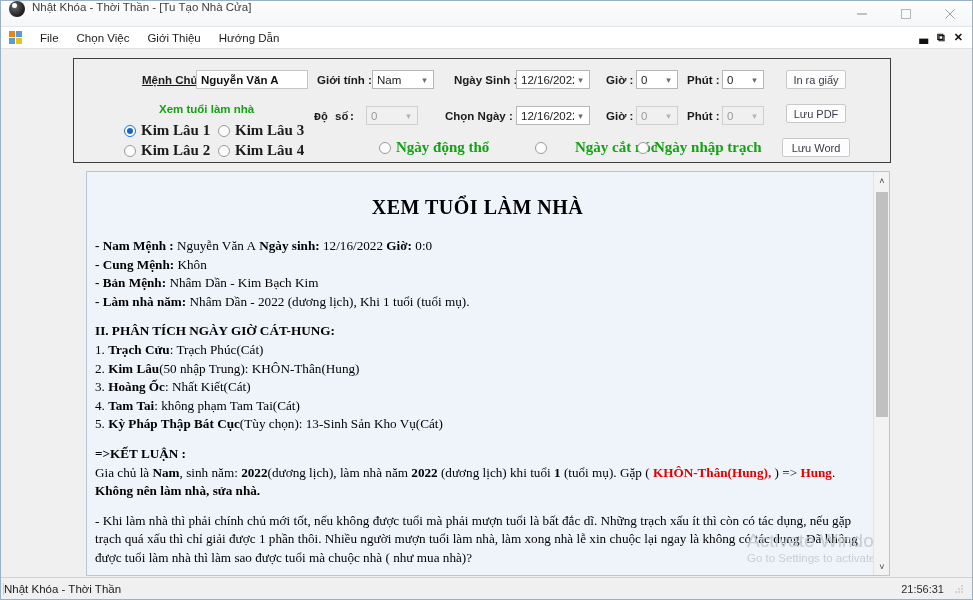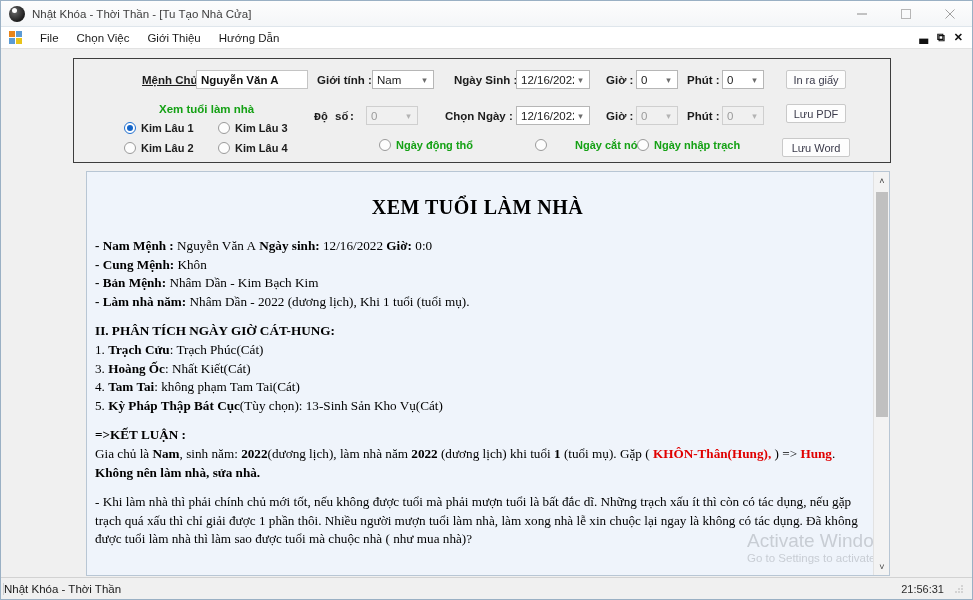--- a/index.html
+++ b/index.html
@@ -17,21 +17,21 @@
     border: 1px solid #9ab0c4;
     overflow: hidden;
   }
 
   
   .titlebar {
     position: absolute; left: 0; top: 0;
     width: 971px; height: 26px;
     background: linear-gradient(#fdfdfd, #f4f6f8);
     border-bottom: 1px solid #dfe6ec;
-    display: flex; align-items: center;
+    display: flex; 
   }
   .tb-icon {
     width: 16px; height: 16px; margin-left: 8px; margin-right: 7px;
     border-radius: 50%;
     background: radial-gradient(circle at 35% 35%, #6a6a6a, #1c1c1c 70%);
     position: relative; flex: none;
   }
   .tb-icon::after {
     content: ""; position: absolute; left: 3px; top: 2px;
     width: 5px; height: 5px; border-radius: 50%; background: #ffffff;
@@ -127,21 +127,21 @@
     flex: none; position: relative;
   }
   .radio.on .rdot {
     border-color: #1f6fd0;
     background: #ffffff;
   }
   .radio.on .rdot::after {
     content: ""; position: absolute; left: 2px; top: 2px;
     width: 6px; height: 6px; border-radius: 50%; background: #1565c8;
   }
-  .rlbl { font-size: 11px; font-weight: bold; color: #1b1b1b; }
+  .rlbl { font-size: 15px; font-weight: bold; color: #1b1b1b; font-family: Liberation Serif, serif; }
   .rlbl.green { color: #15a115; }
 
   .btn {
     position: absolute;
     background: #fdfdfd;
     border: 1px solid #c9c9c9;
     border-radius: 2px;
     font-size: 11px; color: #3a3a4a;
     display: flex; align-items: center; justify-content: center;
     font-family: "Liberation Sans", sans-serif;
@@ -386,20 +386,23 @@
       </div>
 
       <div class="gap"></div>
 
       <div class="dl">
         <b>II. PHÂN TÍCH NGÀY GIỜ CÁT-HUNG:</b>
       </div>
 
       <div class="dl">
         <span>1. </span><b>Trạch Cửu</b><span>: Trạch Phúc(Cát)</span>
+      </div>
+      <div class="dl">
+        <span>2. </span><b>Kim Lâu</b><span>(50 nhập Trung): KHÔN-Thân(Hung)</span>
       </div>
       <div class="dl">
         <span>3. </span><b>Hoàng Ốc</b><span>: Nhất Kiết(Cát)</span>
       </div>
       <div class="dl">
         <span>4. </span><b>Tam Tai</b><span>: không phạm Tam Tai(Cát)</span>
       </div>
       <div class="dl">
         <span>5. </span><b>Kỳ Pháp Thập Bát Cục</b><span>(Tùy chọn): 13-Sinh Sản Kho Vụ(Cát)</span>
       </div>

